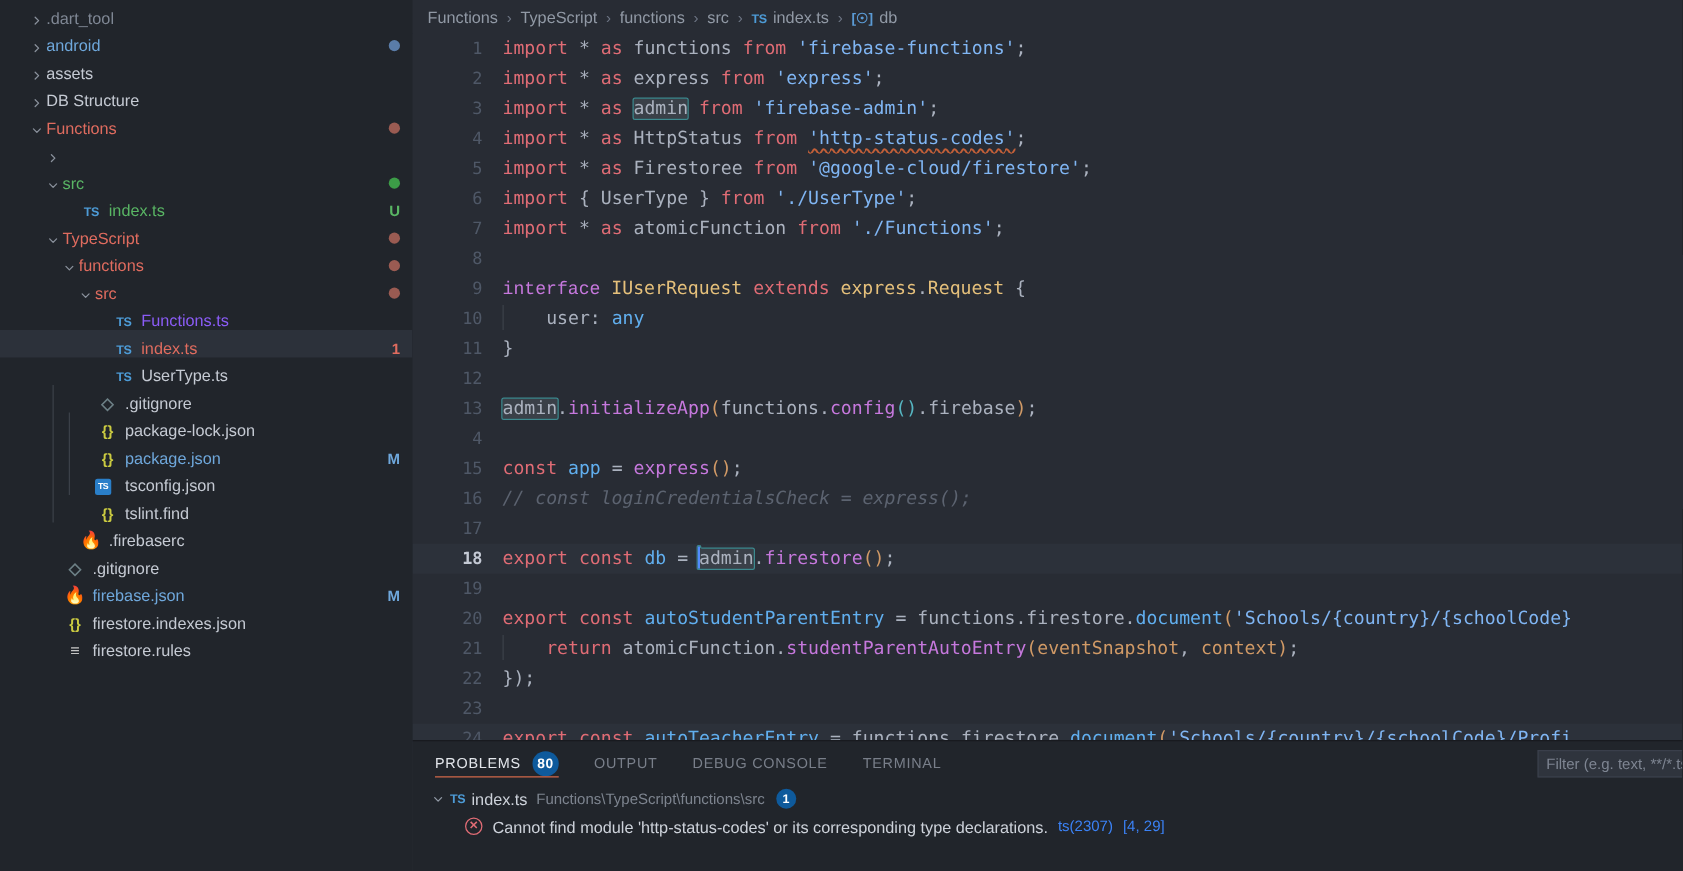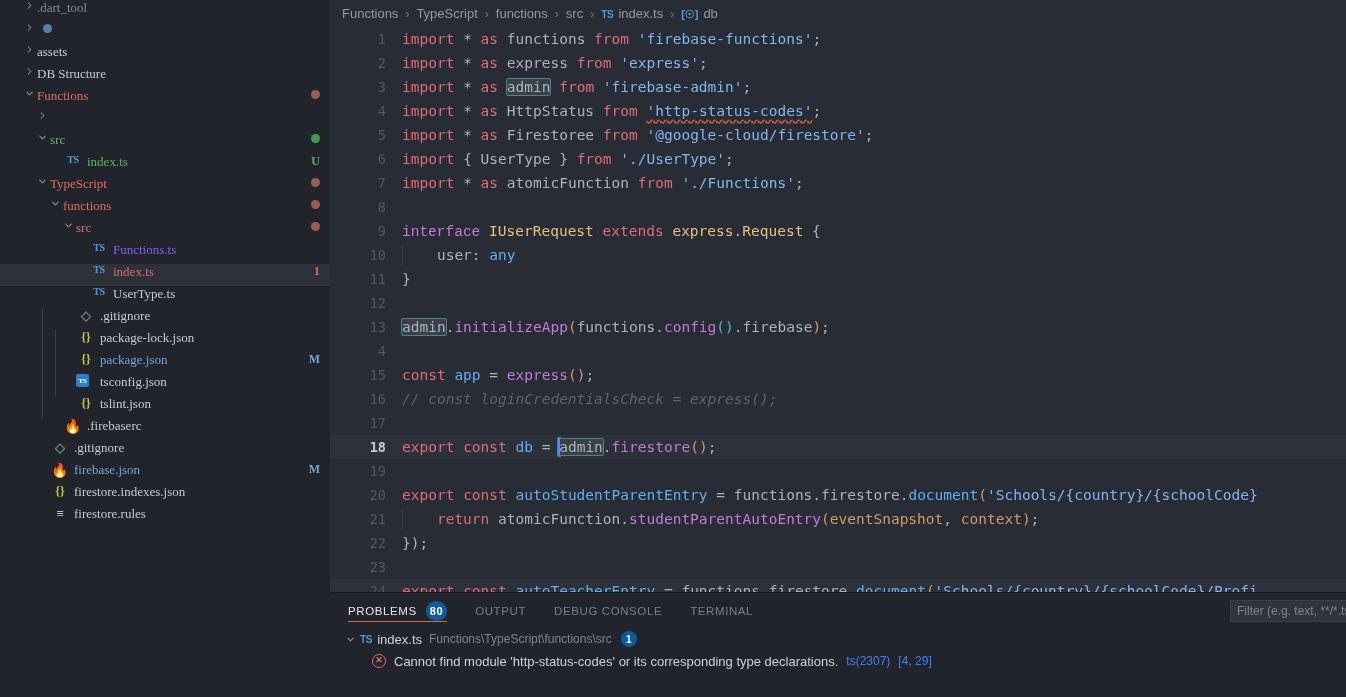--- a/index.html
+++ b/index.html
@@ -17,26 +17,25 @@
     background: #21252b;
     color: #9da5b4;
     font-size: 13px;
     overflow: hidden;
     position: relative;
     flex: 0 0 330px;
   }
   .tree-row {
     height: 22px;
     display: flex;
-    align-items: flex-start;
+    align-items: flex-end;
     padding-right: 10px;
     white-space: nowrap;
     position: relative;
     cursor: pointer;
-    font-family: Liberation Serif, serif;
   }
   .tree-row.selected { background: #2c313a; }
   .tree-label { flex: 1 1 auto; overflow: hidden; text-overflow: ellipsis; }
   .decor { flex: 0 0 auto; font-size: 12px; font-weight: bold; margin-left: 6px; }
   .dot { width: 9px; height: 9px; border-radius: 50%; display: inline-block; }
 
   .chev {
     width: 16px; flex: 0 0 16px;
     display: inline-flex; align-items: center; justify-content: center;
     color: #8a919c;
@@ -218,20 +217,21 @@
             </svg>
           </span>
           <span class="tree-label" style="color:#7f8794">.dart_tool</span>
         </div>
         <div class="tree-row" style="padding-left: 21px;">
           <span class="chev">
             <svg width="11" height="11" viewBox="0 0 16 16">
               <path d="M6 4l4 4-4 4" stroke="#8a919c" stroke-width="1.5" fill="none" stroke-linecap="round" stroke-linejoin="round"></path>
             </svg>
           </span>
+          <span class="tree-label" style="color:#6fa8dc">android</span>
           <span class="decor"><span class="dot" style="background:#5a7ca8"></span></span>
         </div>
         <div class="tree-row" style="padding-left: 21px;">
           <span class="chev">
             <svg width="11" height="11" viewBox="0 0 16 16">
               <path d="M6 4l4 4-4 4" stroke="#8a919c" stroke-width="1.5" fill="none" stroke-linecap="round" stroke-linejoin="round"></path>
             </svg>
           </span>
           <span class="tree-label" style="color:#c5cad3">assets</span>
         </div>
@@ -334,21 +334,21 @@
           <span class="decor" style="color:#6fa8dc">M</span>
         </div>
         <div class="tree-row" style="padding-left: 60px;">
           <span class="chev empty"></span>
           <span class="ficon tscfg">TS</span>
           <span class="tree-label" style="color:#c5cad3">tsconfig.json</span>
         </div>
         <div class="tree-row" style="padding-left: 60px;">
           <span class="chev empty"></span>
           <span class="ficon json">{}</span>
-          <span class="tree-label" style="color:#c5cad3">tslint.json</span>
+          <span class="tree-label" style="color:#c5cad3">tslint.find</span>
         </div>
         <div class="tree-row" style="padding-left: 47px;">
           <span class="chev empty"></span>
           <span class="ficon fire">🔥</span>
           <span class="tree-label" style="color:#c5cad3">.firebaserc</span>
         </div>
         <div class="tree-row" style="padding-left: 34px;">
           <span class="chev empty"></span>
           <span class="ficon git">◇</span>
           <span class="tree-label" style="color:#c5cad3">.gitignore</span>

